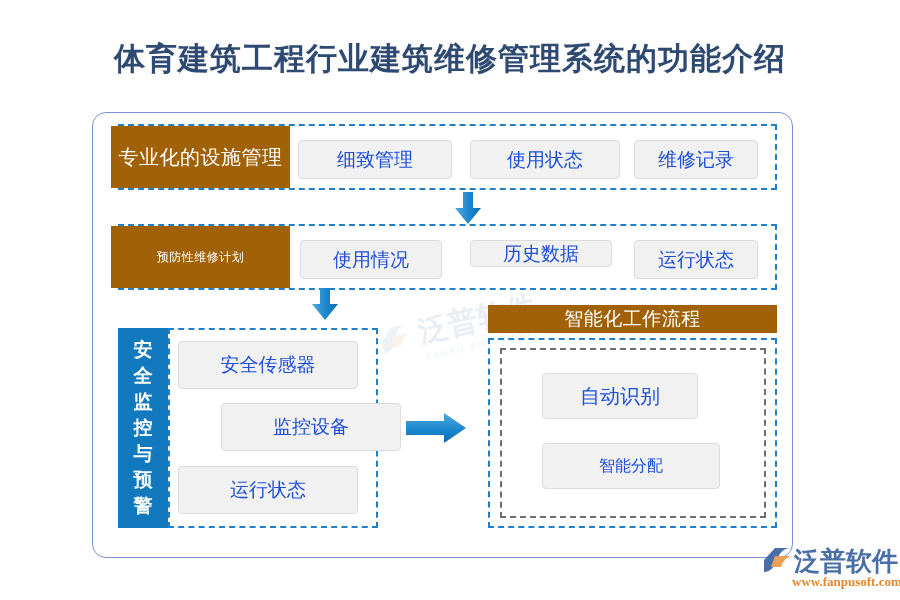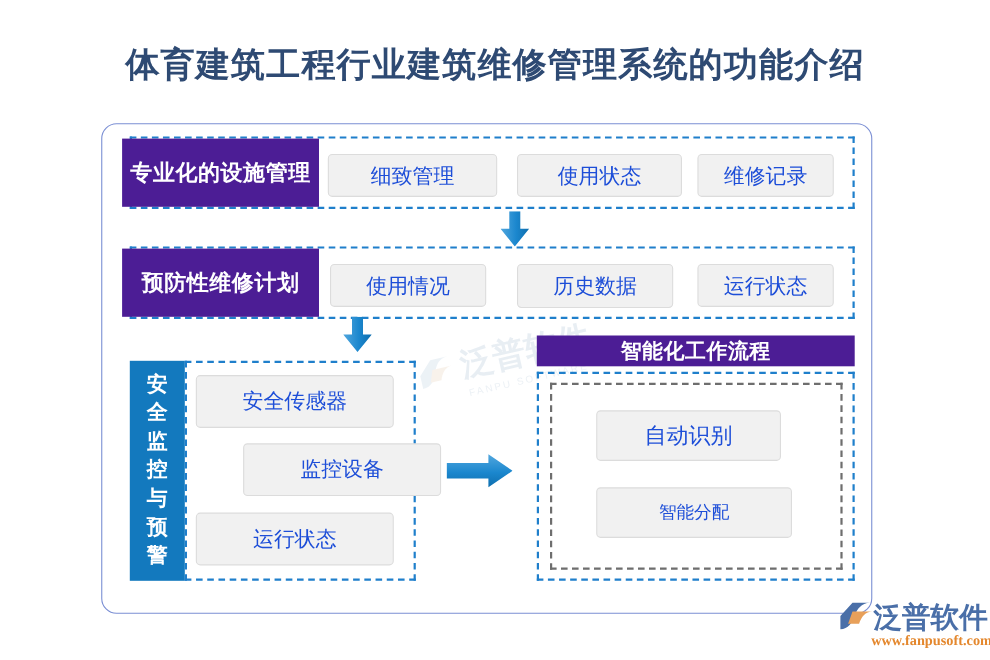--- a/index.html
+++ b/index.html
@@ -72,23 +72,23 @@
     position: absolute;
     left: 2px;
     top: 6px;
     width: 36px;
     height: 30px;
   }
 
   
   .blue-head {
     position: absolute;
-    background: #4c1d95;
+    background: #a16207;
     color: #ffffff;
-    font-weight: 700;
+    font-weight: 400;
     display: flex;
     align-items: center;
     justify-content: center;
     font-family: "Liberation Serif", "DejaVu Serif", serif;
     letter-spacing: 0.5px;
     box-sizing: border-box;
   }
 
   
   .dashed-blue {
@@ -217,24 +217,24 @@
       <stop offset="0%" stop-color="#52A7DE"></stop>
       <stop offset="55%" stop-color="#1B87CE"></stop>
       <stop offset="100%" stop-color="#0E6EAE"></stop>
     </linearGradient>
   </defs>
   <path d="M8 0 L18 0 L18 16 L26 16 L13 32 L0 16 L8 16 Z" fill="url(#adg1)"></path>
 </svg>
 
 <div class="dashed-blue" style="left:118px; top:224px; width:659px; height:66px;"></div>
 
-<div class="blue-head" style="left:111px; top:226px; width:179px; height:62px; font-size:20px;">预防性维修计划</div>
+<div class="blue-head" style="left:111px; top:226px; width:179px; height:62px; font-size:12px;">预防性维修计划</div>
 
 <div class="gray-item" style="left:300px; top:240px; width:142px; height:39px;">使用情况</div>
-<div class="gray-item" style="left:470px; top:240px; width:142px; height:40px;">历史数据</div>
+<div class="gray-item" style="left:470px; top:240px; width:142px; height:27px;">历史数据</div>
 <div class="gray-item" style="left:634px; top:240px; width:124px; height:39px;">运行状态</div>
 
 <svg class="arrow-down" style="left:312px; top:288px;" viewBox="0 0 26 32">
   <defs>
     <linearGradient id="adg2" x1="0" y1="0" x2="1" y2="0">
       <stop offset="0%" stop-color="#52A7DE"></stop>
       <stop offset="55%" stop-color="#1B87CE"></stop>
       <stop offset="100%" stop-color="#0E6EAE"></stop>
     </linearGradient>
   </defs>
@@ -267,21 +267,21 @@
   </defs>
   <path d="M0 10 L38 10 L38 2 L60 17 L38 32 L38 24 L0 24 Z" fill="url(#arg1)"></path>
 </svg>
 
 <div class="blue-head" style="left:488px; top:305px; width:289px; height:28px; font-size:19px;">智能化工作流程</div>
 
 <div class="dashed-blue" style="left:488px; top:338px; width:289px; height:190px;"></div>
 
 <div class="dashed-gray" style="left:500px; top:348px; width:266px; height:170px;"></div>
 
-<div class="gray-item" style="left:542px; top:373px; width:168px; height:46px; font-size:20px;">自动识别</div>
+<div class="gray-item" style="left:542px; top:373px; width:156px; height:46px; font-size:20px;">自动识别</div>
 <div class="gray-item" style="left:542px; top:443px; width:178px; height:46px; font-size:16px;">智能分配</div>
 
 <div id="brand-logo">
   <svg class="logo-mark" viewBox="0 0 32 28">
     <path d="M2 14 L13 2 L29 2 C21 2 17 8 15 14 C13 20 9 26 2 26 Z" fill="#4A6FA8"></path>
     <path d="M13 10 L31 10 C25 10 21 15 19 21 L9 21 Z" fill="#E8A05A"></path>
   </svg>
   <div class="logo-name">泛普软件</div>
   <div class="logo-url">www.fanpusoft.com</div>
 </div>

